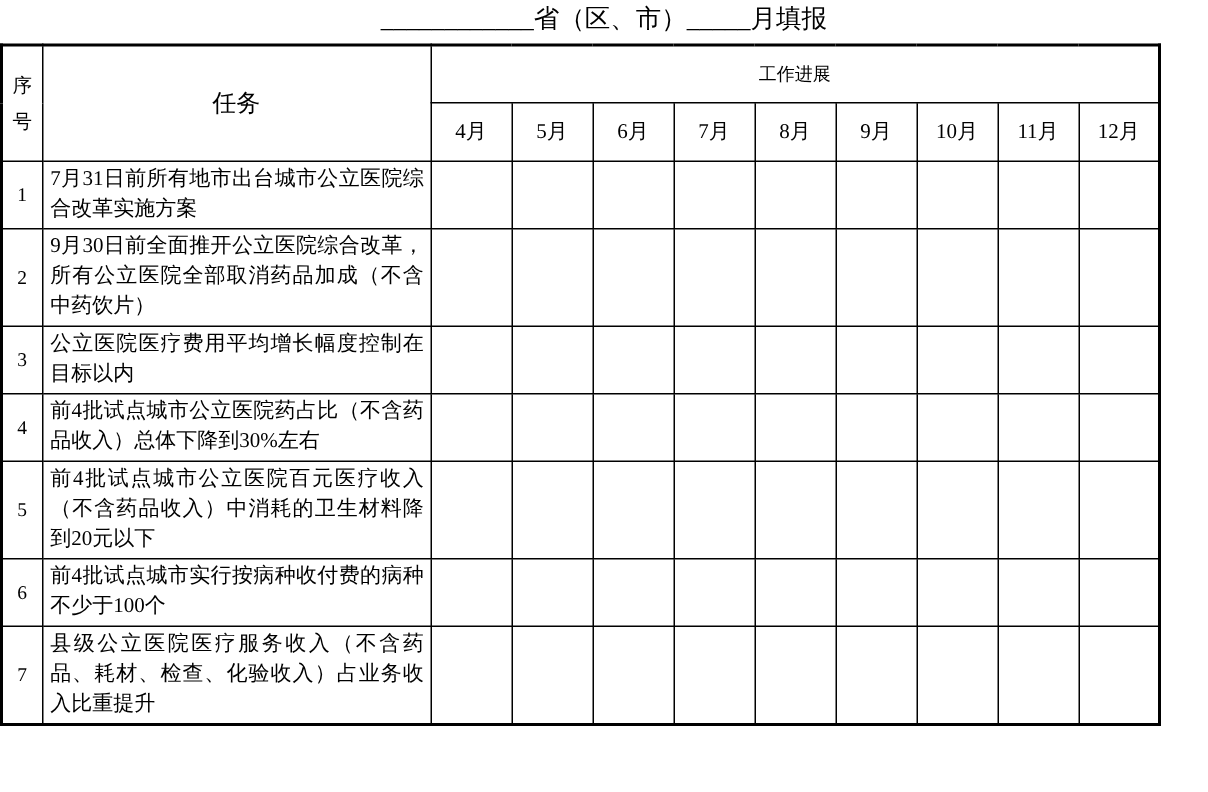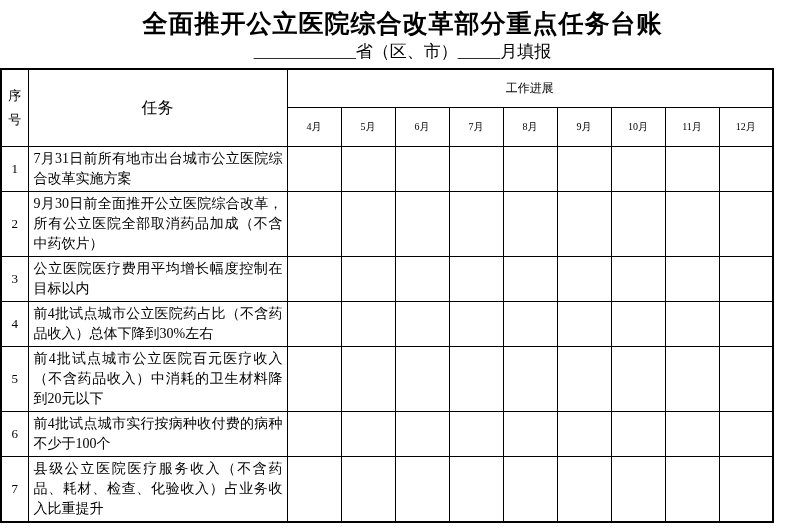--- a/index.html
+++ b/index.html
@@ -53,21 +53,21 @@
     font-size: 16px;
     text-align: center;
   }
   th.h-progress {
     height: 35px;
     font-size: 12px;
     text-align: center;
   }
   th.h-month {
     height: 36px;
-    font-size: 10px;
+    font-size: 14px;
     text-align: center;
   }
   td.cell-no {
     font-size: 13px;
     text-align: center;
   }
   td.cell-task {
     font-size: 14px;
     line-height: 20px;
     padding: 2px 4px 2px 5px;
@@ -75,21 +75,20 @@
     text-justify: inter-character;
     word-break: break-all;
   }
   td.cell-blank { background: #ffffff; }
 </style>
 </head>
 <body>
 
 <div class="doc">
 
-  <h1 class="doc-title">全面推开公立医院综合改革部分重点任务台账</h1>
   <div class="doc-subtitle">____________省（区、市）_____月填报</div>
 
   <table class="ledger">
     <colgroup>
       <col class="c-index">
       <col class="c-task">
       <col class="c-month">
         <col class="c-month">
         <col class="c-month">
         <col class="c-month">

